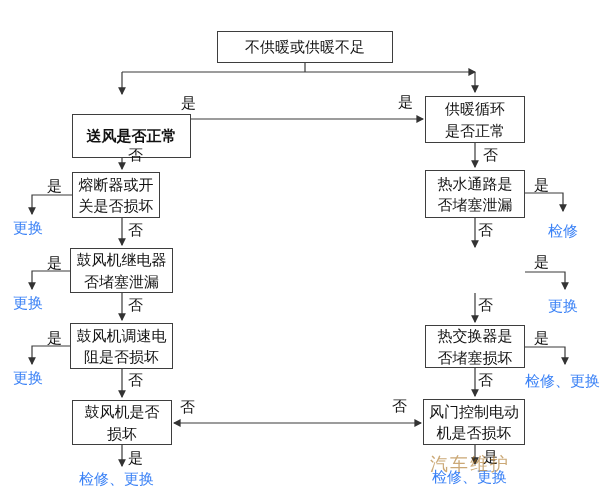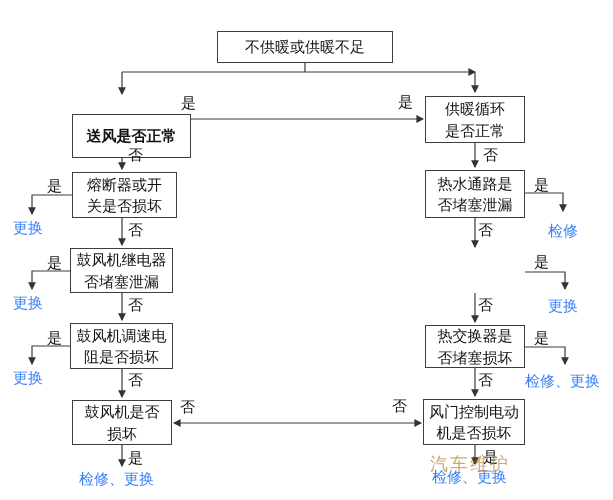--- a/index.html
+++ b/index.html
@@ -61,21 +61,21 @@
 
       <path d="M525,193 H563 V211" marker-end="url(#ah)"></path>
       <path d="M525,272 H565 V289" marker-end="url(#ah)"></path>
       <path d="M525,347 H565 V364" marker-end="url(#ah)"></path>
     </g>
   </svg>
 
   <div class="box" style="left:217px; top:13px; width:176px; height:32px;margin-top:18px;">不供暖或供暖不足</div>
 
   <div class="box" style="left:72px;  top:114px;  width:119px; height:44px;font-weight:bold;">送风是否正常</div>
-  <div class="box" style="left:72px;  top:172px; width:105px; height:46px;">熔断器或开
+  <div class="box" style="left:72px;  top:172px; width:88px; height:46px;">熔断器或开
 关是否损坏</div>
   <div class="box" style="left:70px;  top:248px; width:103px; height:45px;">鼓风机继电器
 否堵塞泄漏</div>
   <div class="box" style="left:70px;  top:323px; width:103px; height:46px;">鼓风机调速电
 阻是否损坏</div>
   <div class="box" style="left:72px;  top:400px; width:100px; height:45px;">鼓风机是否
 损坏</div>
 
   <div class="box" style="left:425px; top:96px;  width:100px; height:47px;">供暖循环
 是否正常</div>

